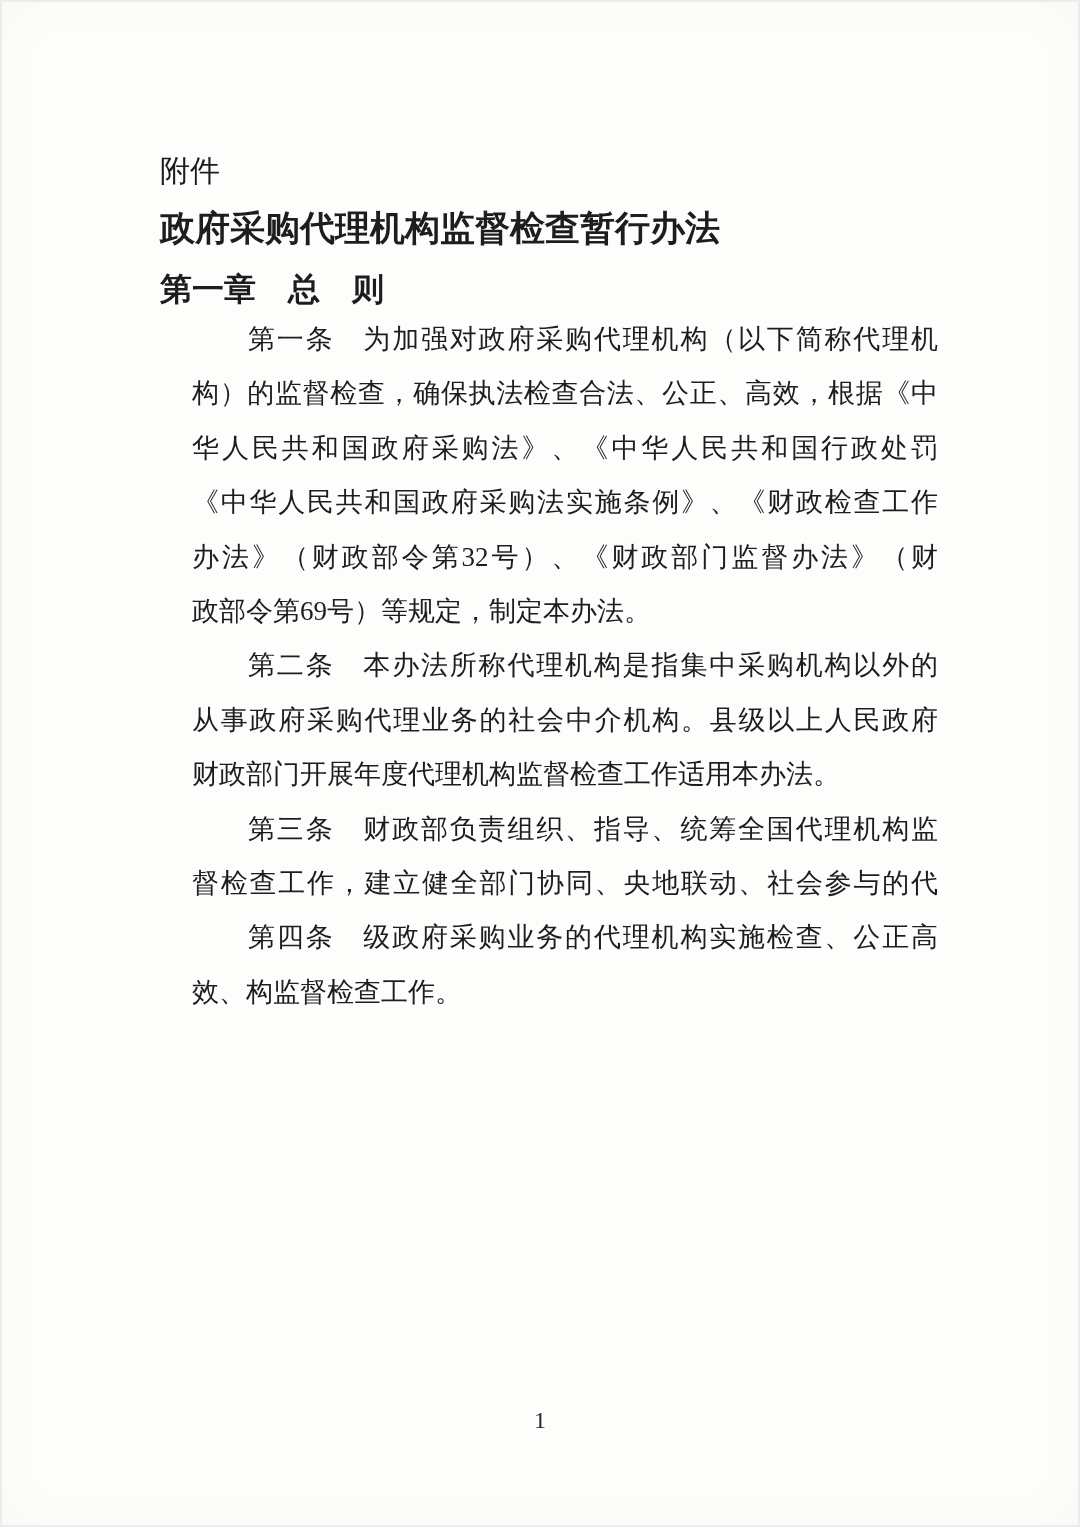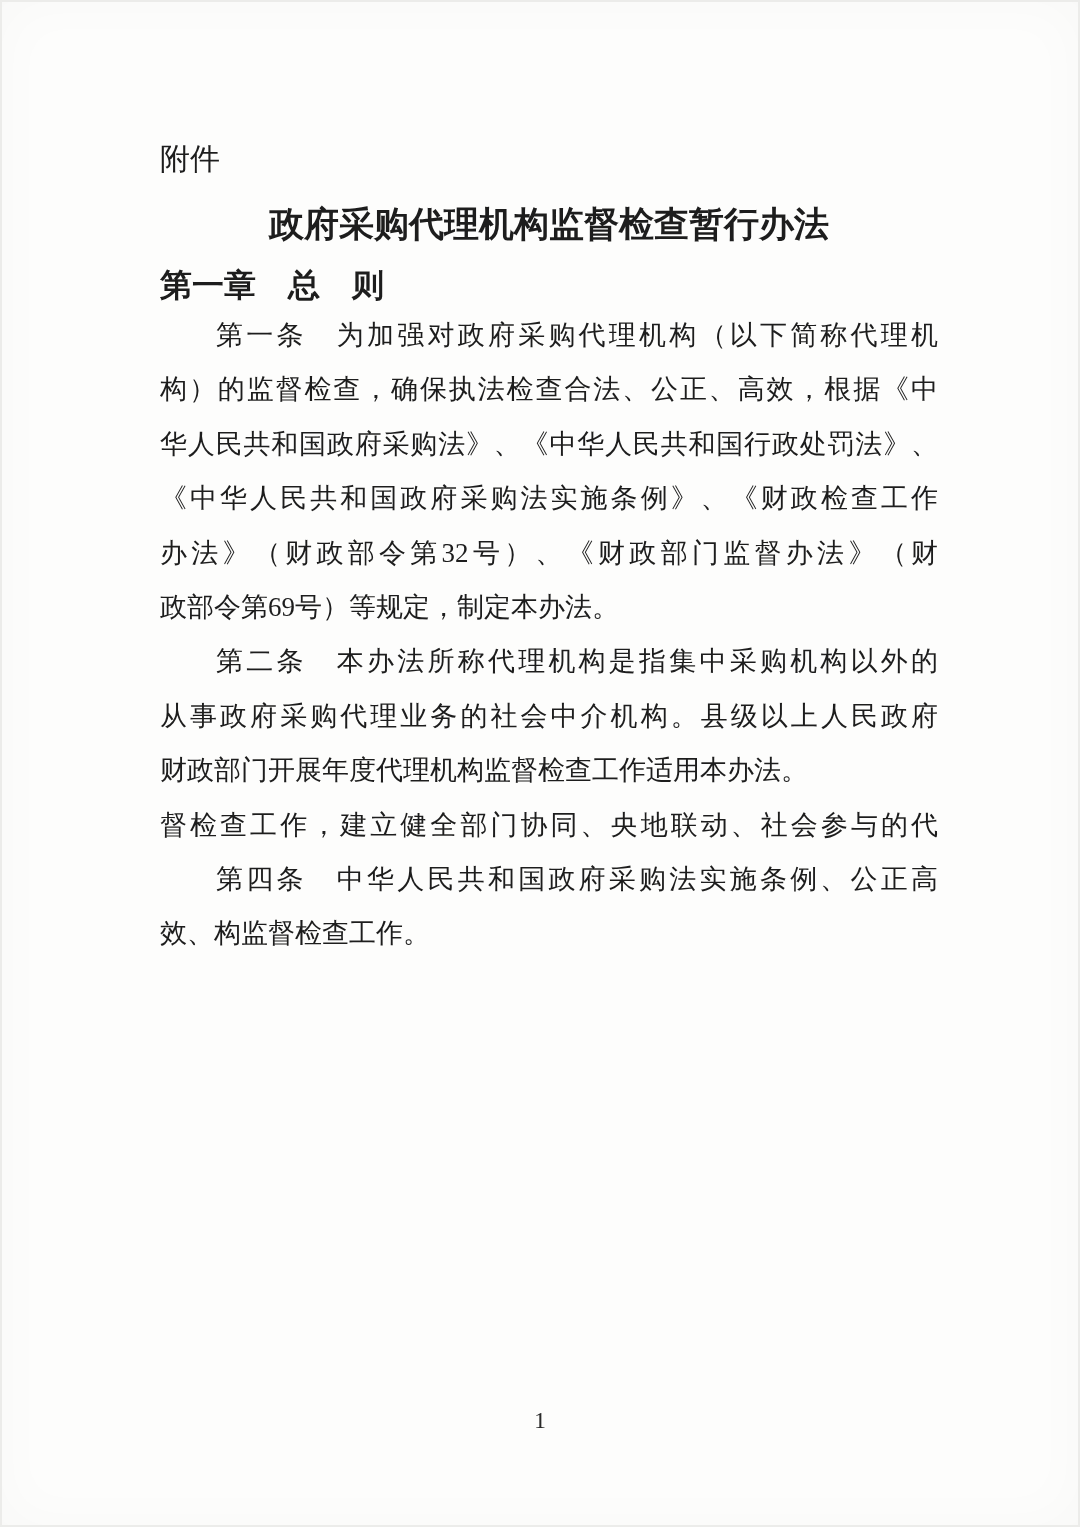--- a/index.html
+++ b/index.html
@@ -15,54 +15,54 @@
     background: #fdfdfc;
     color: #1d1d1d;
     font-family: "Liberation Serif", "DejaVu Serif", serif;
     box-shadow: inset 0 0 0 2px #ececea, inset 0 0 60px rgba(0,0,0,0.025);
     overflow: hidden;
   }
   .content {
     position: absolute;
     left: 160px;
     right: 142px;
-    top: 0;
+    top: 12px;
   }
   .attachment-label {
     margin-top: 138px;
     font-size: 30px;
     line-height: 42px;
     text-align: left;
   }
   .doc-title {
-    margin-top: 20px;
+    margin-top: 12px;
     font-size: 35px;
     line-height: 50px;
     font-weight: bold;
-    text-align: center;
     letter-spacing: 0px;
   }
   .chapter-heading {
     margin-top: 14px;
     font-size: 32px;
     line-height: 42px;
     font-weight: bold;
     text-align: left;
   }
   .doc-body {
     margin-top: 2px;
     font-size: 27px;
   }
   .text-line {
     height: 54.4px;
     line-height: 54.4px;
     text-align: justify;
     text-align-last: justify;
     text-justify: inter-character;
     overflow: hidden;
+    margin-left: 32px;
   }
   .text-line.no-justify-last {
     text-align-last: left;
   }
   .text-line.indent {
     text-indent: 56px;
   }
   .page-number {
     position: absolute;
     top: 1404px;
@@ -90,22 +90,23 @@
           <div class="text-line">《中华人民共和国政府采购法实施条例》、《财政检查工作</div>
           <div class="text-line">办法》（财政部令第32号）、《财政部门监督办法》（财</div>
           <div class="text-line no-justify-last">政部令第69号）等规定，制定本办法。</div>
         </div>
         <div class="paragraph">
           <div class="text-line indent">第二条　本办法所称代理机构是指集中采购机构以外的</div>
           <div class="text-line">从事政府采购代理业务的社会中介机构。县级以上人民政府</div>
           <div class="text-line no-justify-last">财政部门开展年度代理机构监督检查工作适用本办法。</div>
         </div>
         <div class="paragraph">
+          <div class="text-line indent">第三条　财政部负责组织、指导、统筹全国代理机构监</div>
           <div class="text-line">督检查工作，建立健全部门协同、央地联动、社会参与的代</div>
         </div>
         <div class="paragraph">
-          <div class="text-line indent">第四条　中华人民共和国政府采购法实施条例、公正高</div>
+          <div class="text-line indent">第四条　级政府采购业务的代理机构实施检查、公正高</div>
           <div class="text-line no-justify-last">效、构监督检查工作。</div>
         </div>
       </div>
   </div>
   <div class="page-number">1</div>
 </div>
 
 </body></html>

